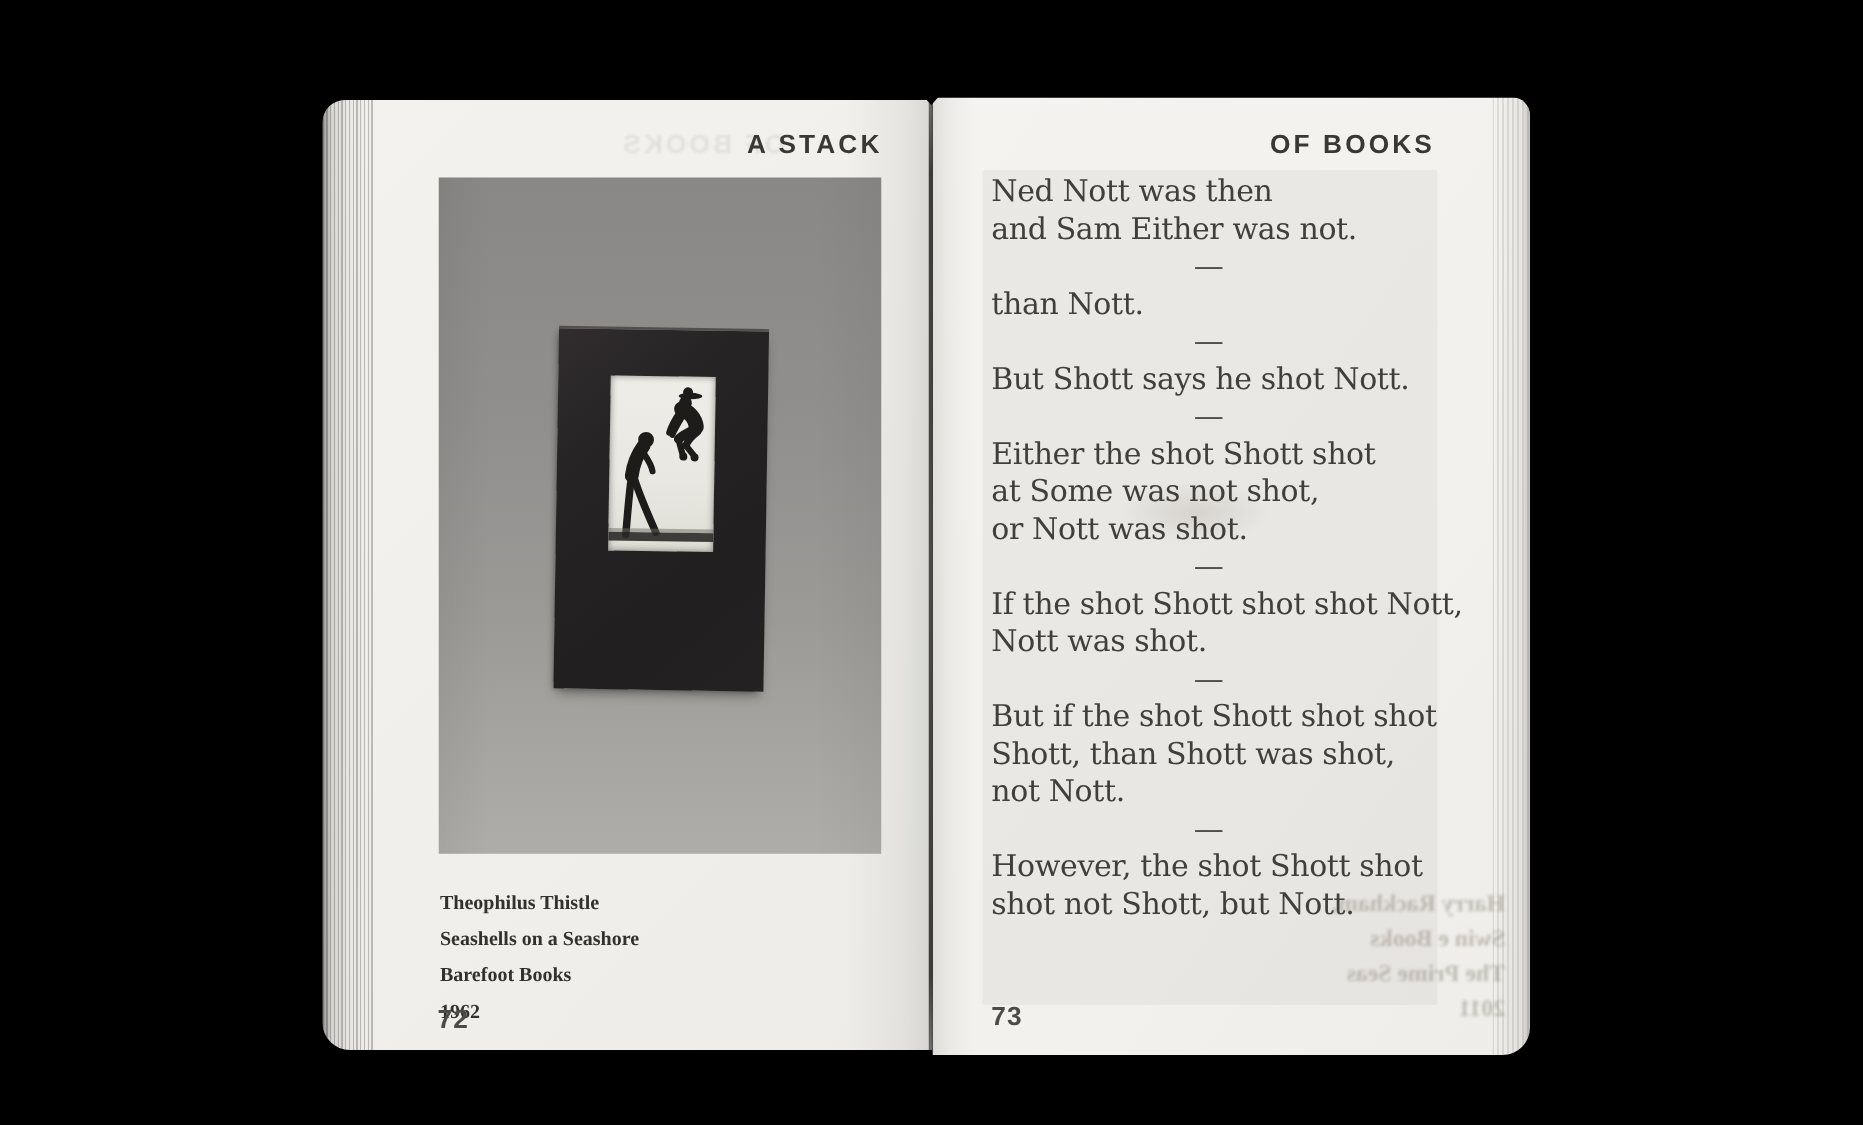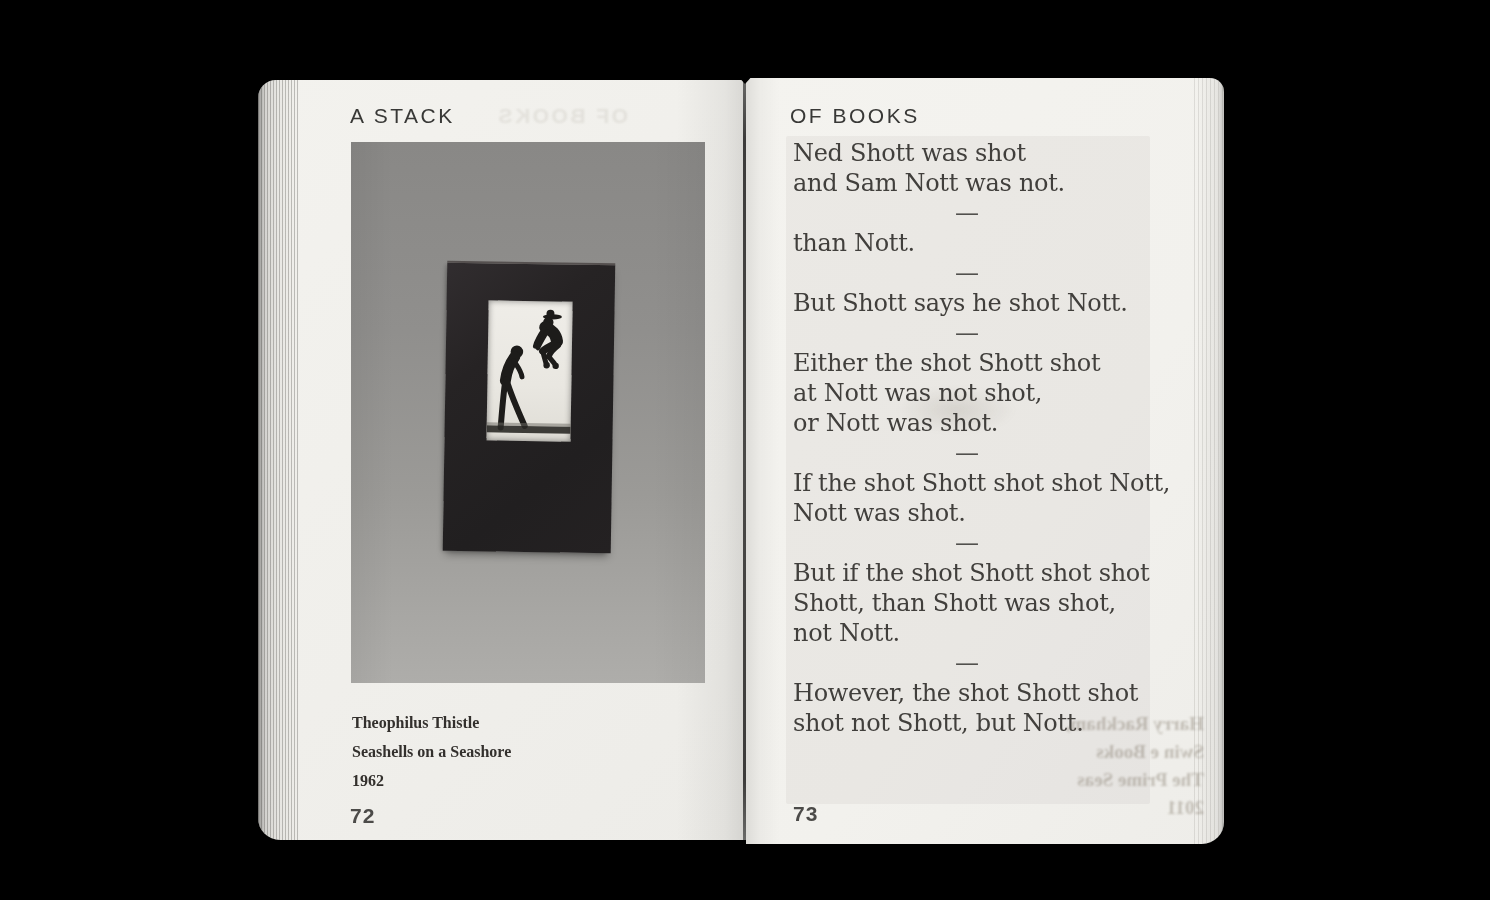--- a/index.html
+++ b/index.html
@@ -30,21 +30,21 @@
       linear-gradient(to left, rgba(0,0,0,0.20) 0, rgba(0,0,0,0.05) 6px, rgba(0,0,0,0) 26px),
       repeating-linear-gradient(90deg, rgba(120,118,112,0.18) 0 1px, rgba(255,255,255,0) 1px 4px);}
 
   
   #gutter-line{position:absolute;left:743px;top:78px;width:3px;height:762px;
       background:linear-gradient(180deg,#6a6a68 0%,#3c3b3a 8%,#4a4947 50%,#3c3b3a 92%,#6a6a68 100%);}
   #gutter-notch{position:absolute;left:736px;top:74px;width:0;height:0;
       border-left:9px solid transparent;border-right:9px solid transparent;border-top:10px solid #000;}
 
   
-  .running-head{position:absolute;text-align:left;font-weight:normal;font-size:21px;
+  .running-head{position:absolute;text-align:right;font-weight:bold;font-size:21px;
       letter-spacing:2.5px;color:#383836;}
   #left-head{left:92px;top:24px;width:356px;}
   #right-head{left:44px;top:26px;width:358px;}
   .folio{position:absolute;font-weight:bold;font-size:21px;
       letter-spacing:1px;color:#4c4b49;}
   #left-folio{left:92px;top:724px;width:356px;}
   #right-folio{left:47px;top:724px;width:350px;}
 
   
   #plate{position:absolute;left:93px;top:62px;width:354px;height:541px;
@@ -127,45 +127,46 @@
               <rect x="0" y="122" width="84" height="3" fill="#6d6b66" stroke="none" opacity="0.5"></rect>
             </g>
           </svg>
         </div>
       </div>
     </div>
 
     <div id="caption">
       <div>Theophilus Thistle</div>
       <div class="italic">Seashells on a Seashore</div>
+      <div>Barefoot Books</div>
       <div>1962</div>
     </div>
 
     <div class="folio" id="left-folio">72</div>
 
     <div class="stack" id="left-stack"></div>
   </div>
 
   <div class="page" id="right-page">
 
     <div class="running-head" id="right-head">OF BOOKS</div>
 
     <div id="poem-tint"></div>
     <div id="ghost-smudge"></div>
 
     <div id="poem">
-        <div class="poem-line">Ned Shott was shot</div>
-        <div class="poem-line">and Sam Nott was not.</div>
+        <div class="poem-line">Ned Nott was then</div>
+        <div class="poem-line">and Sam Either was not.</div>
         <div class="poem-sep">—</div>
         <div class="poem-line">than Nott.</div>
         <div class="poem-sep">—</div>
         <div class="poem-line">But Shott says he shot Nott.</div>
         <div class="poem-sep">—</div>
         <div class="poem-line">Either the shot Shott shot</div>
-        <div class="poem-line">at Nott was not shot,</div>
+        <div class="poem-line">at Some was not shot,</div>
         <div class="poem-line">or Nott was shot.</div>
         <div class="poem-sep">—</div>
         <div class="poem-line">If the shot Shott shot shot Nott,</div>
         <div class="poem-line">Nott was shot.</div>
         <div class="poem-sep">—</div>
         <div class="poem-line">But if the shot Shott shot shot</div>
         <div class="poem-line">Shott, than Shott was shot,</div>
         <div class="poem-line">not Nott.</div>
         <div class="poem-sep">—</div>
         <div class="poem-line">However, the shot Shott shot</div>

